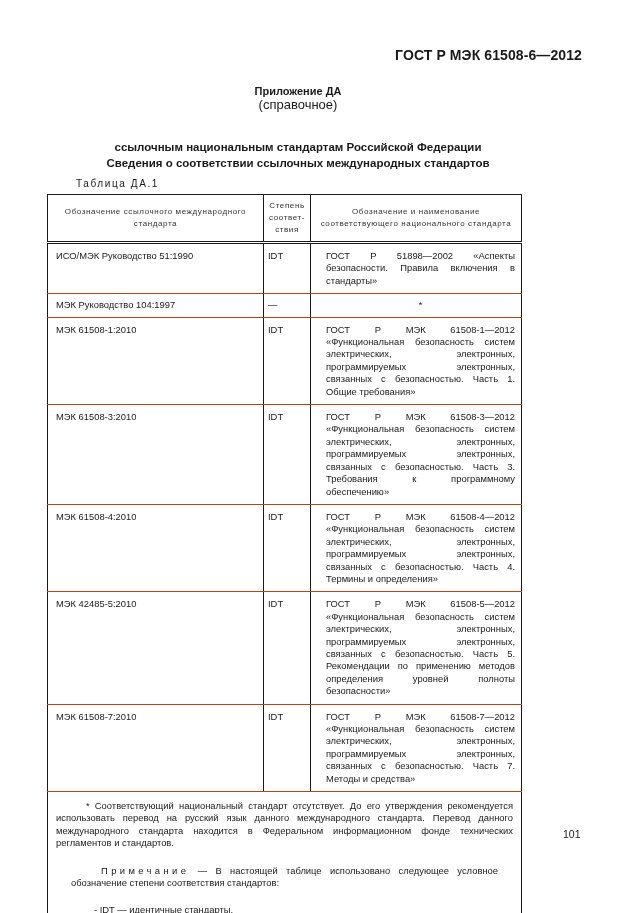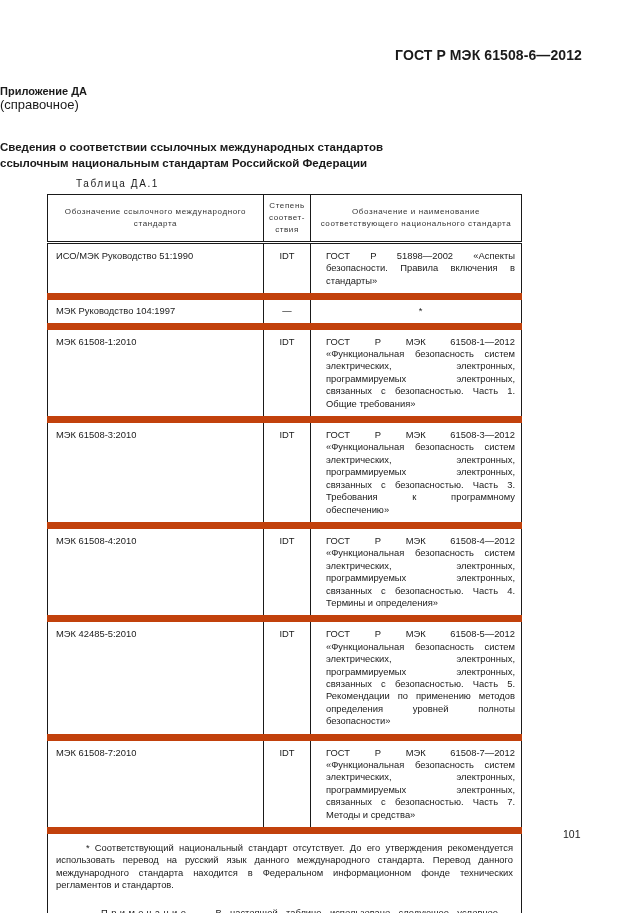--- a/index.html
+++ b/index.html
@@ -1,52 +1,52 @@
 <!DOCTYPE html>
 <html><head>
 <meta charset="utf-8">
 <style>
   html, body { margin:0; padding:0; background:#ffffff; }
   body { width:630px; height:913px; position:relative; overflow:hidden;
          font-family:"Liberation Sans", sans-serif; color:#1a1a1a; }
   .gost { position:absolute; right:48px; top:47px; font-size:14px; font-weight:bold; letter-spacing:0.1px; }
-  .center { position:absolute; left:0; width:596px; text-align:left; }
+  .center { position:absolute; left:0; width:596px; text-align:center; }
   .annex { top:85px; font-size:11px; font-weight:bold; line-height:13px; }
   .annex-sub { top:98px; font-size:13px; font-weight:normal; line-height:13px; }
   .title { top:139px; font-size:11.5px; font-weight:bold; line-height:16px; }
   .tlabel { position:absolute; left:47px; top:178px; font-size:10px; letter-spacing:1.6px;margin-left:29px; }
   table { position:absolute; left:47px; top:194px; width:475px; border-collapse:collapse;
           border:1.5px solid #1a1a1a; font-size:9.4px; }
-  td, th { border-left:1px solid #1a1a1a; border-right:1px solid #1a1a1a; border-bottom:7px solid #c2410c; vertical-align:top; }
+  td, th { border-left:1px solid #1a1a1a; border-right:1px solid #1a1a1a; border-bottom:1px solid #c2410c; vertical-align:top; }
   th { font-weight:normal; font-size:8px; letter-spacing:0.6px; color:#333; text-align:center; vertical-align:middle;
        padding:5px 4px; line-height:12px; border-bottom:3px double #1a1a1a; height:32px; }
   td { padding:6px 8px 6px 8px; line-height:12.4px; }
   td.c1 { width:191px; }
-  td.c2 { width:30px; text-align:center; padding-left:4px; padding-right:4px; }
+  td.c2 { width:30px; padding-left:4px; padding-right:4px; }
   td.c3 { text-align:justify; padding-left:15px; padding-right:6px; }
   td.c3.star { text-align:center; }
   tr.row-short td { padding-top:5px; padding-bottom:5px; }
   td.foot { font-size:9.4px; line-height:12.4px; padding:8px 8px 10px 8px; text-align:justify; }
   .fn { text-indent:30px; margin:0 0 9px 0; }
   .note { text-indent:30px; margin:15px; }
   .note-label { letter-spacing:3.4px; }
   .bullet { margin:0; padding-left:38px; }
   .pageno { position:absolute; left:563px; top:828px; font-size:10.5px; }
 </style>
 </head>
 <body>
 
 <div class="gost">ГОСТ Р МЭК 61508-6—2012</div>
 
 <div class="center annex">Приложение ДА</div>
 <div class="center annex-sub">(справочное)</div>
 
 <div class="center title">
+  <div>ссылочным национальным стандартам Российской Федерации</div>
   <div>Сведения о соответствии ссылочных международных стандартов</div>
-  <div>ссылочным национальным стандартам Российской Федерации</div>
 </div>
 
 <div class="tlabel">Таблица ДА.1</div>
 
 <table>
   <thead>
     <tr>
       <th style="width:207px">Обозначение ссылочного международного стандарта</th>
       <th style="width:38px">Степень соответ-ствия</th>
       <th>Обозначение и наименование соответствующего национального стандарта</th>

